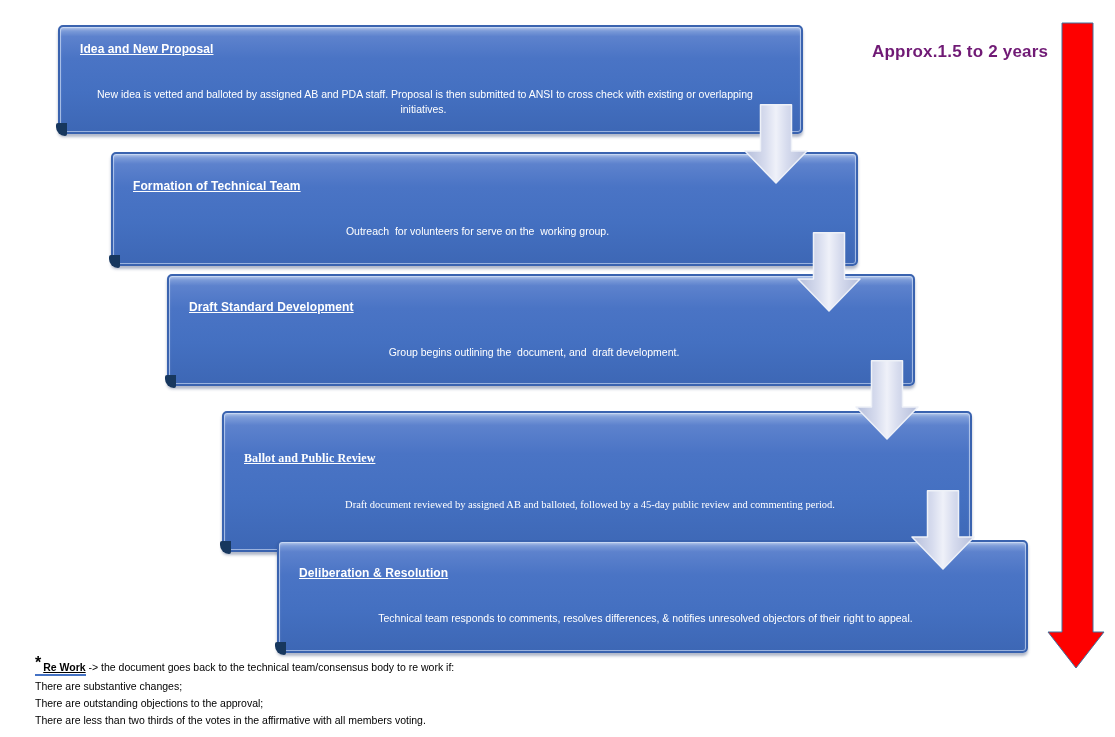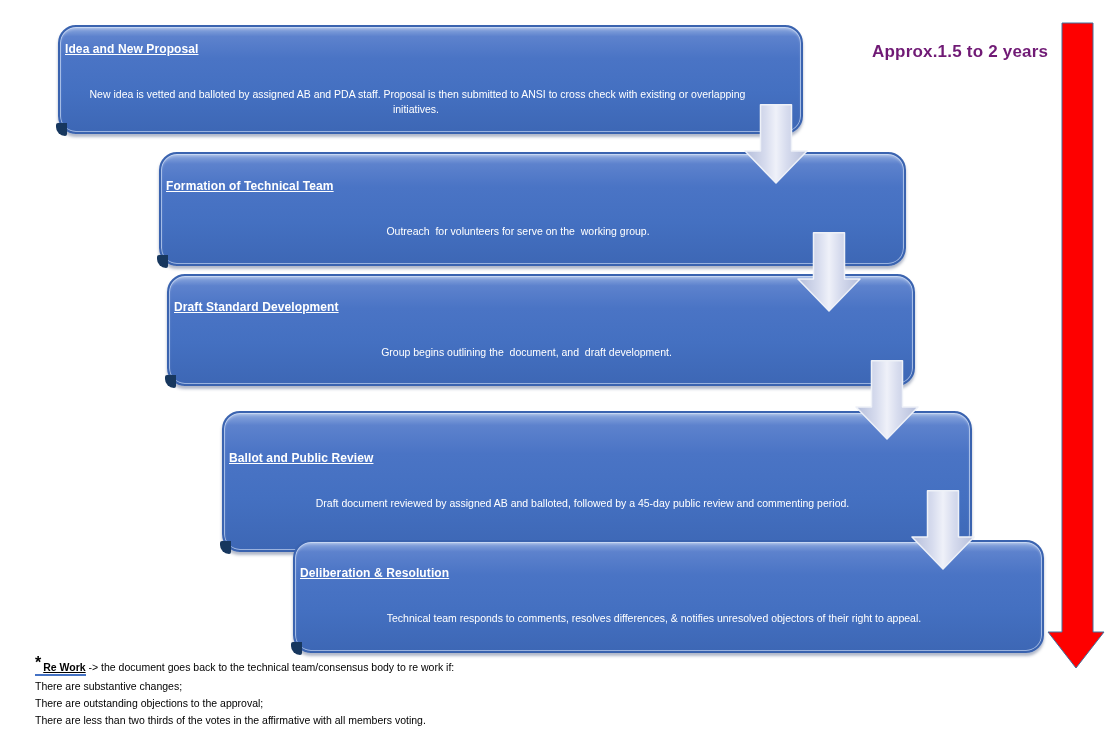--- a/index.html
+++ b/index.html
@@ -10,33 +10,33 @@
     width: 1115px;
     height: 737px;
     background: #ffffff;
     overflow: hidden;
   }
 
   
   .step-box {
     position: absolute;
     box-sizing: border-box;
-    border-radius: 18px;
+    border-radius: 5px;
     border: 2px solid #3a63af;
     background: linear-gradient(180deg,
       #8fabe0 0%, #5d82cd 9%, #4a74c5 30%, #4470c1 62%, #3d67b5 100%);
     box-shadow:
       inset 0 0 0 1px rgba(215, 228, 250, 0.6),
       inset 0 2px 3px rgba(255, 255, 255, 0.35),
       0 3px 3px rgba(28, 48, 96, 0.35);
     color: #ffffff;
     display: flex;
     flex-direction: column;
     justify-content: center;
-    padding: 0 34px 0 5px;
+    padding: 0 34px 0 20px;
     z-index: 1;
     gap: 20px;
   }
   
   .step-box::after {
     content: "";
     position: absolute;
     left: -4px;
     bottom: -4px;
     width: 11px;
@@ -53,24 +53,24 @@
     letter-spacing: 0.1px;
   }
   .step-desc {
     font-size: 10.5px;
     line-height: 1.45;
     white-space: pre-wrap;
     text-align: center;
   }
 
   .pos1 { left: 58px;  top: 25px;  width: 745px; height: 109px; }
-  .pos2 { left: 111px; top: 152px; width: 747px; height: 114px; margin-left: 48px; }
+  .pos2 { left: 111px; top: 152px; width: 747px; height: 114px; }
   .pos3 { left: 167px; top: 274px; width: 748px; height: 112px; }
-  .pos4 { left: 222px; top: 411px; width: 750px; height: 141px; }
-  .pos5 { left: 293px; top: 540px; width: 751px; height: 113px; }
+  .pos4 { left: 222px; top: 411px; width: 750px; height: 141px; font-family: Liberation Serif, serif; }
+  .pos5 { left: 277px; top: 540px; width: 751px; height: 113px; }
 
   
   .down-arrow {
     position: absolute;
     width: 64px;
     height: 80px;
     z-index: 2;
   }
   .da1 { left: 744px; top: 104px; }
   .da2 { left: 797px; top: 232px; }

